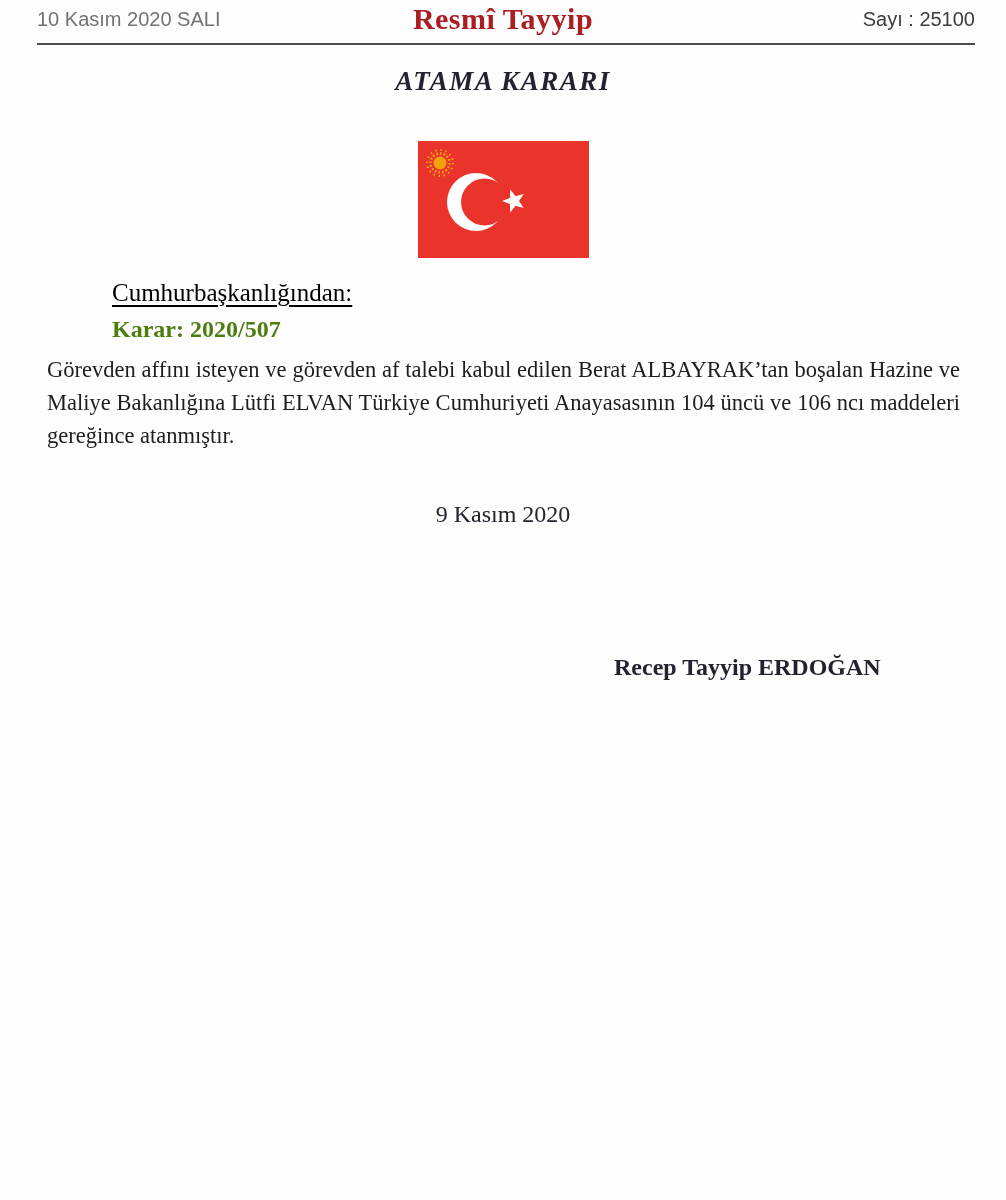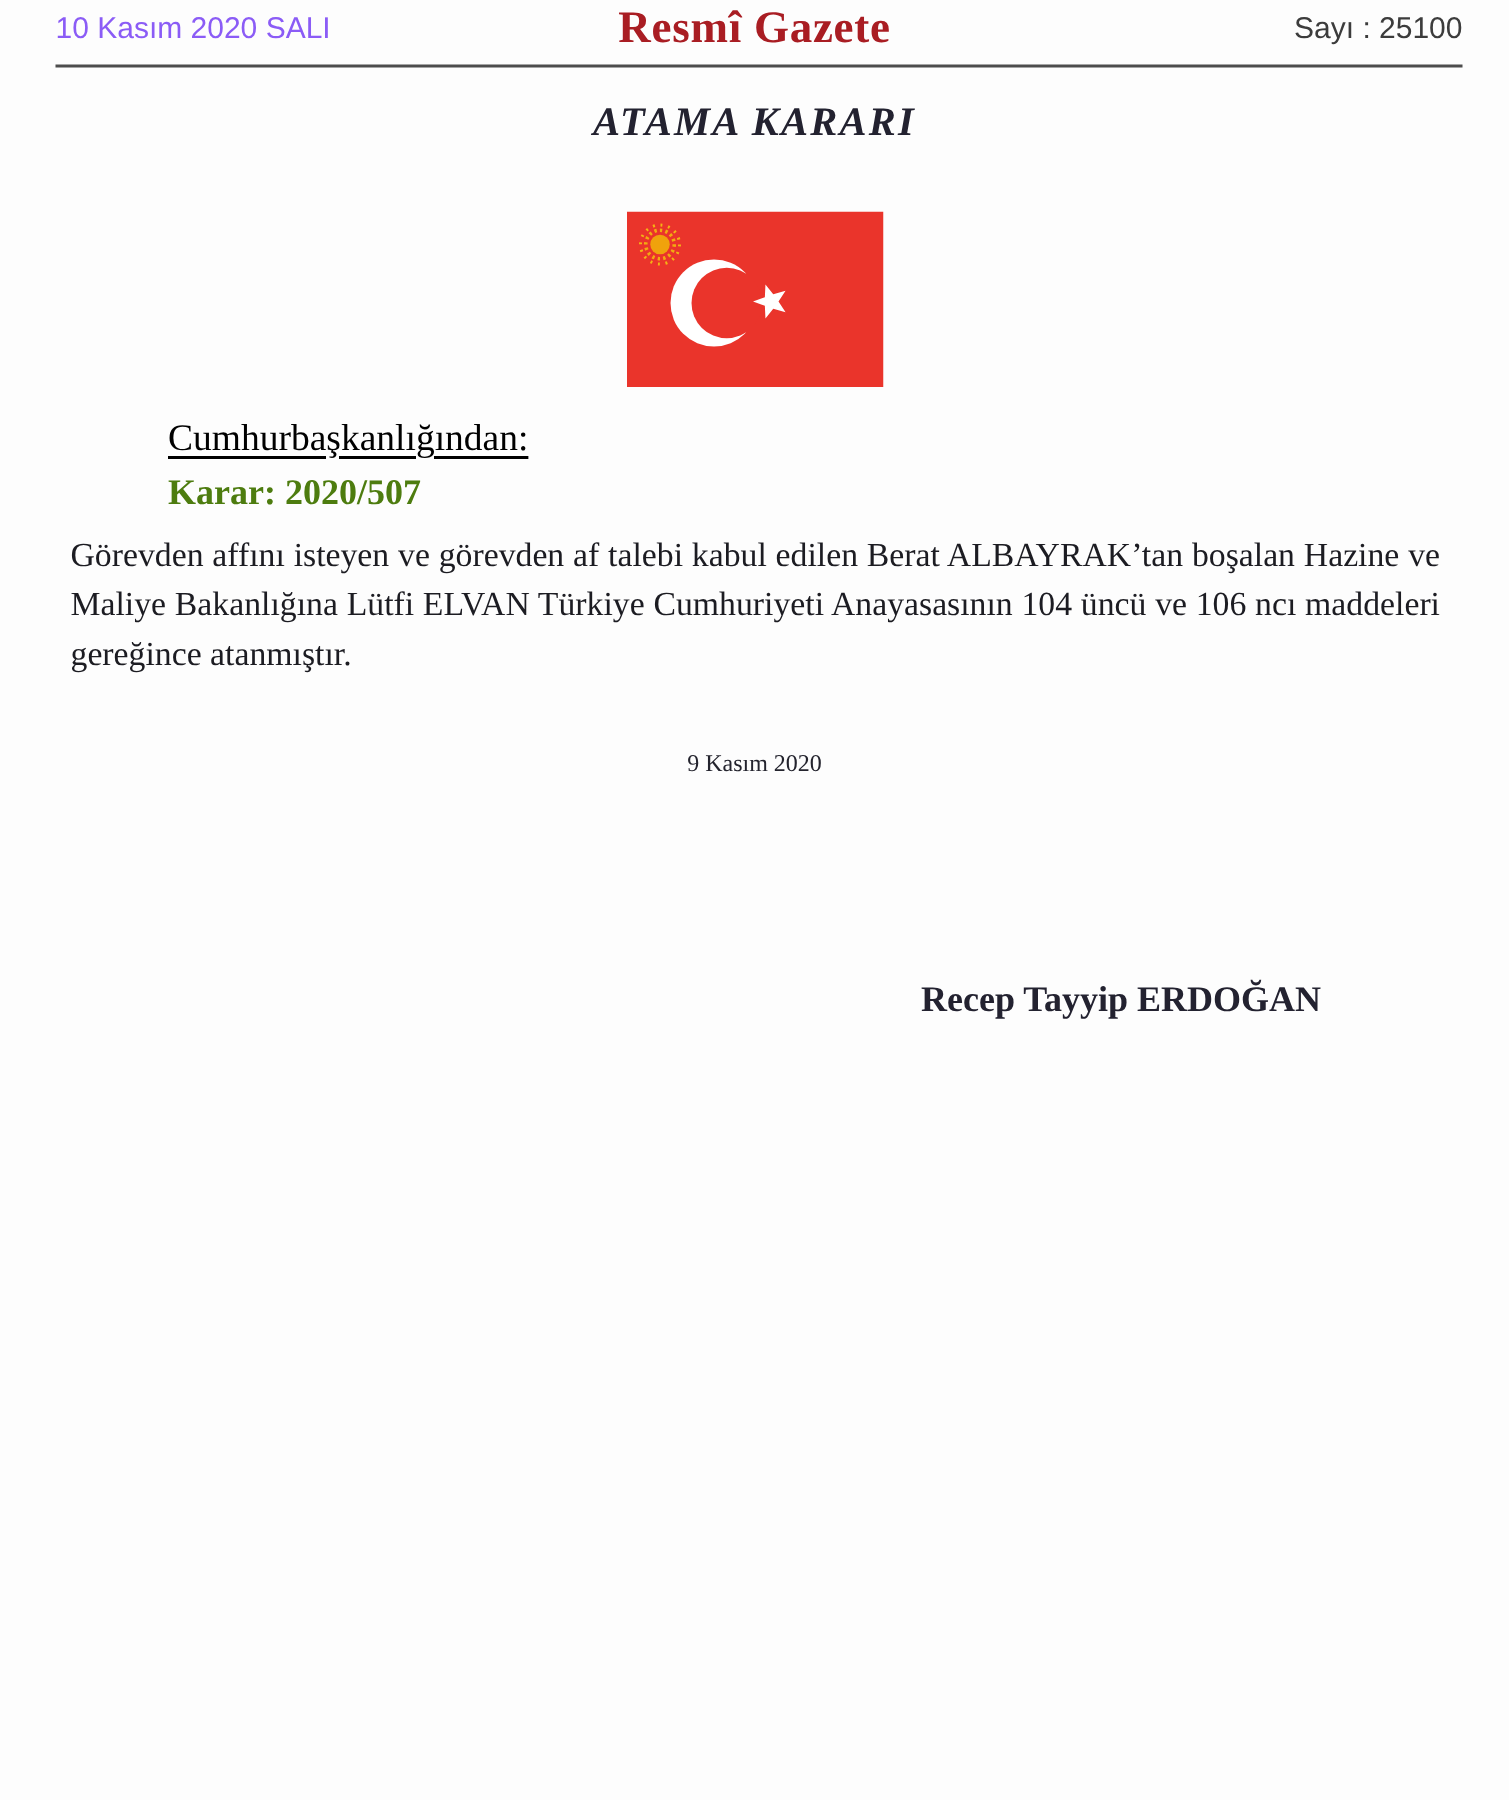--- a/index.html
+++ b/index.html
@@ -12,21 +12,21 @@
     font-family: "Liberation Serif", serif;
     color: #1f1f24;
     overflow: hidden;
   }
   
   .masthead-date {
     position: absolute;
     left: 37px; top: 8px;
     font-family: "Liberation Sans", sans-serif;
     font-size: 20px;
-    color: #8b5cf6;
+    color: #737373;
     white-space: nowrap;
   }
   .masthead-title {
     position: absolute;
     left: 0; right: 0; top: 2px;
     text-align: center;
     font-family: "Liberation Serif", serif;
     font-weight: bold;
     font-size: 30px;
     color: #a91d23;
@@ -87,21 +87,21 @@
     width: 913px;
     font-size: 22.5px;
     line-height: 33px;
     text-align: justify;
     color: #1c1c22;
   }
   .doc-date {
     position: absolute;
     left: 0; right: 0; top: 501px;
     text-align: center;
-    font-size: 16px;
+    font-size: 24px;
     color: #24242e;
   }
   
   .signature {
     position: absolute;
     left: 614px; top: 654px;
     width: 310px;
     text-align: left;
   }
   .signature-name {
@@ -117,21 +117,21 @@
     color: #2a2a34;
     white-space: nowrap;
   }
 </style>
 </head>
 <body>
 
 <div class="page">
 
   <div class="masthead-date">10 Kasım 2020 SALI</div>
-  <div class="masthead-title">Resmî Gazete</div>
+  <div class="masthead-title">Resmî Tayyip</div>
   <div class="masthead-issue">Sayı : 25100</div>
   <div class="masthead-rule"></div>
 
   <div class="doc-heading">ATAMA KARARI</div>
 
   <div class="flag-wrap">
     <svg width="171" height="117" viewBox="0 0 171 117" xmlns="http://www.w3.org/2000/svg">
       <rect x="0" y="0" width="171" height="117" fill="#ea342b"></rect>
 
       <circle cx="58" cy="61" r="29" fill="#ffffff"></circle>

